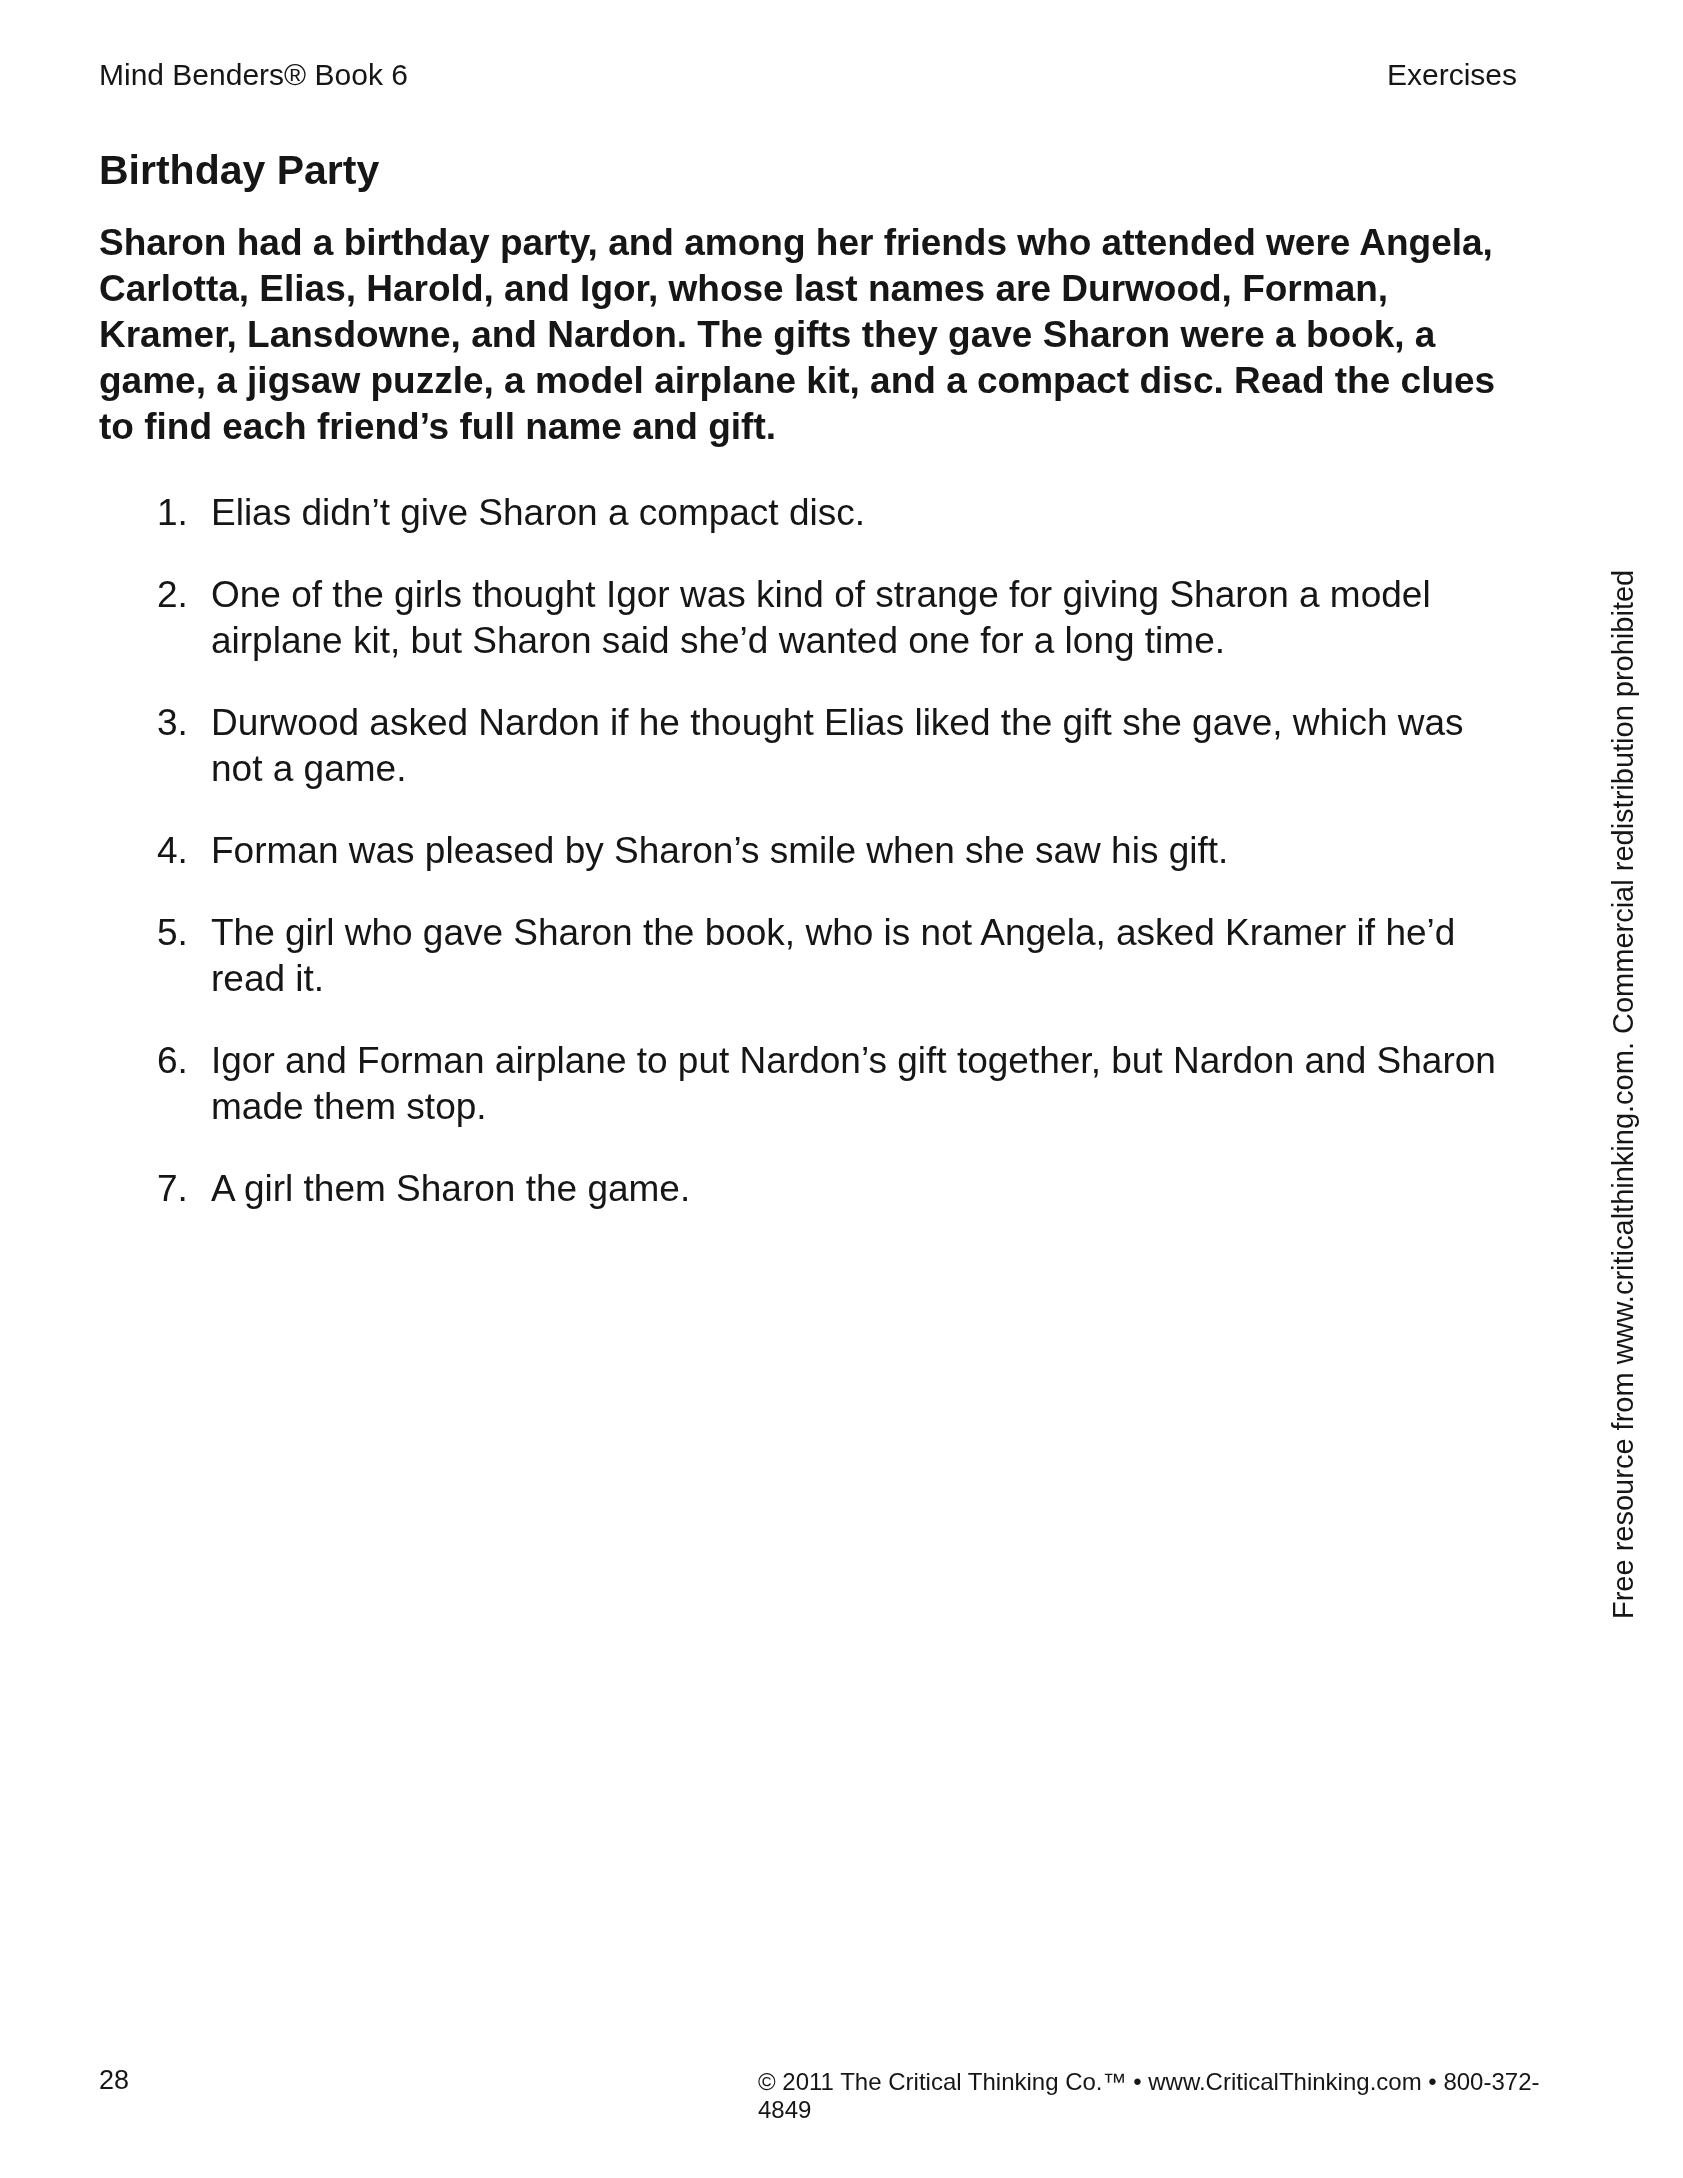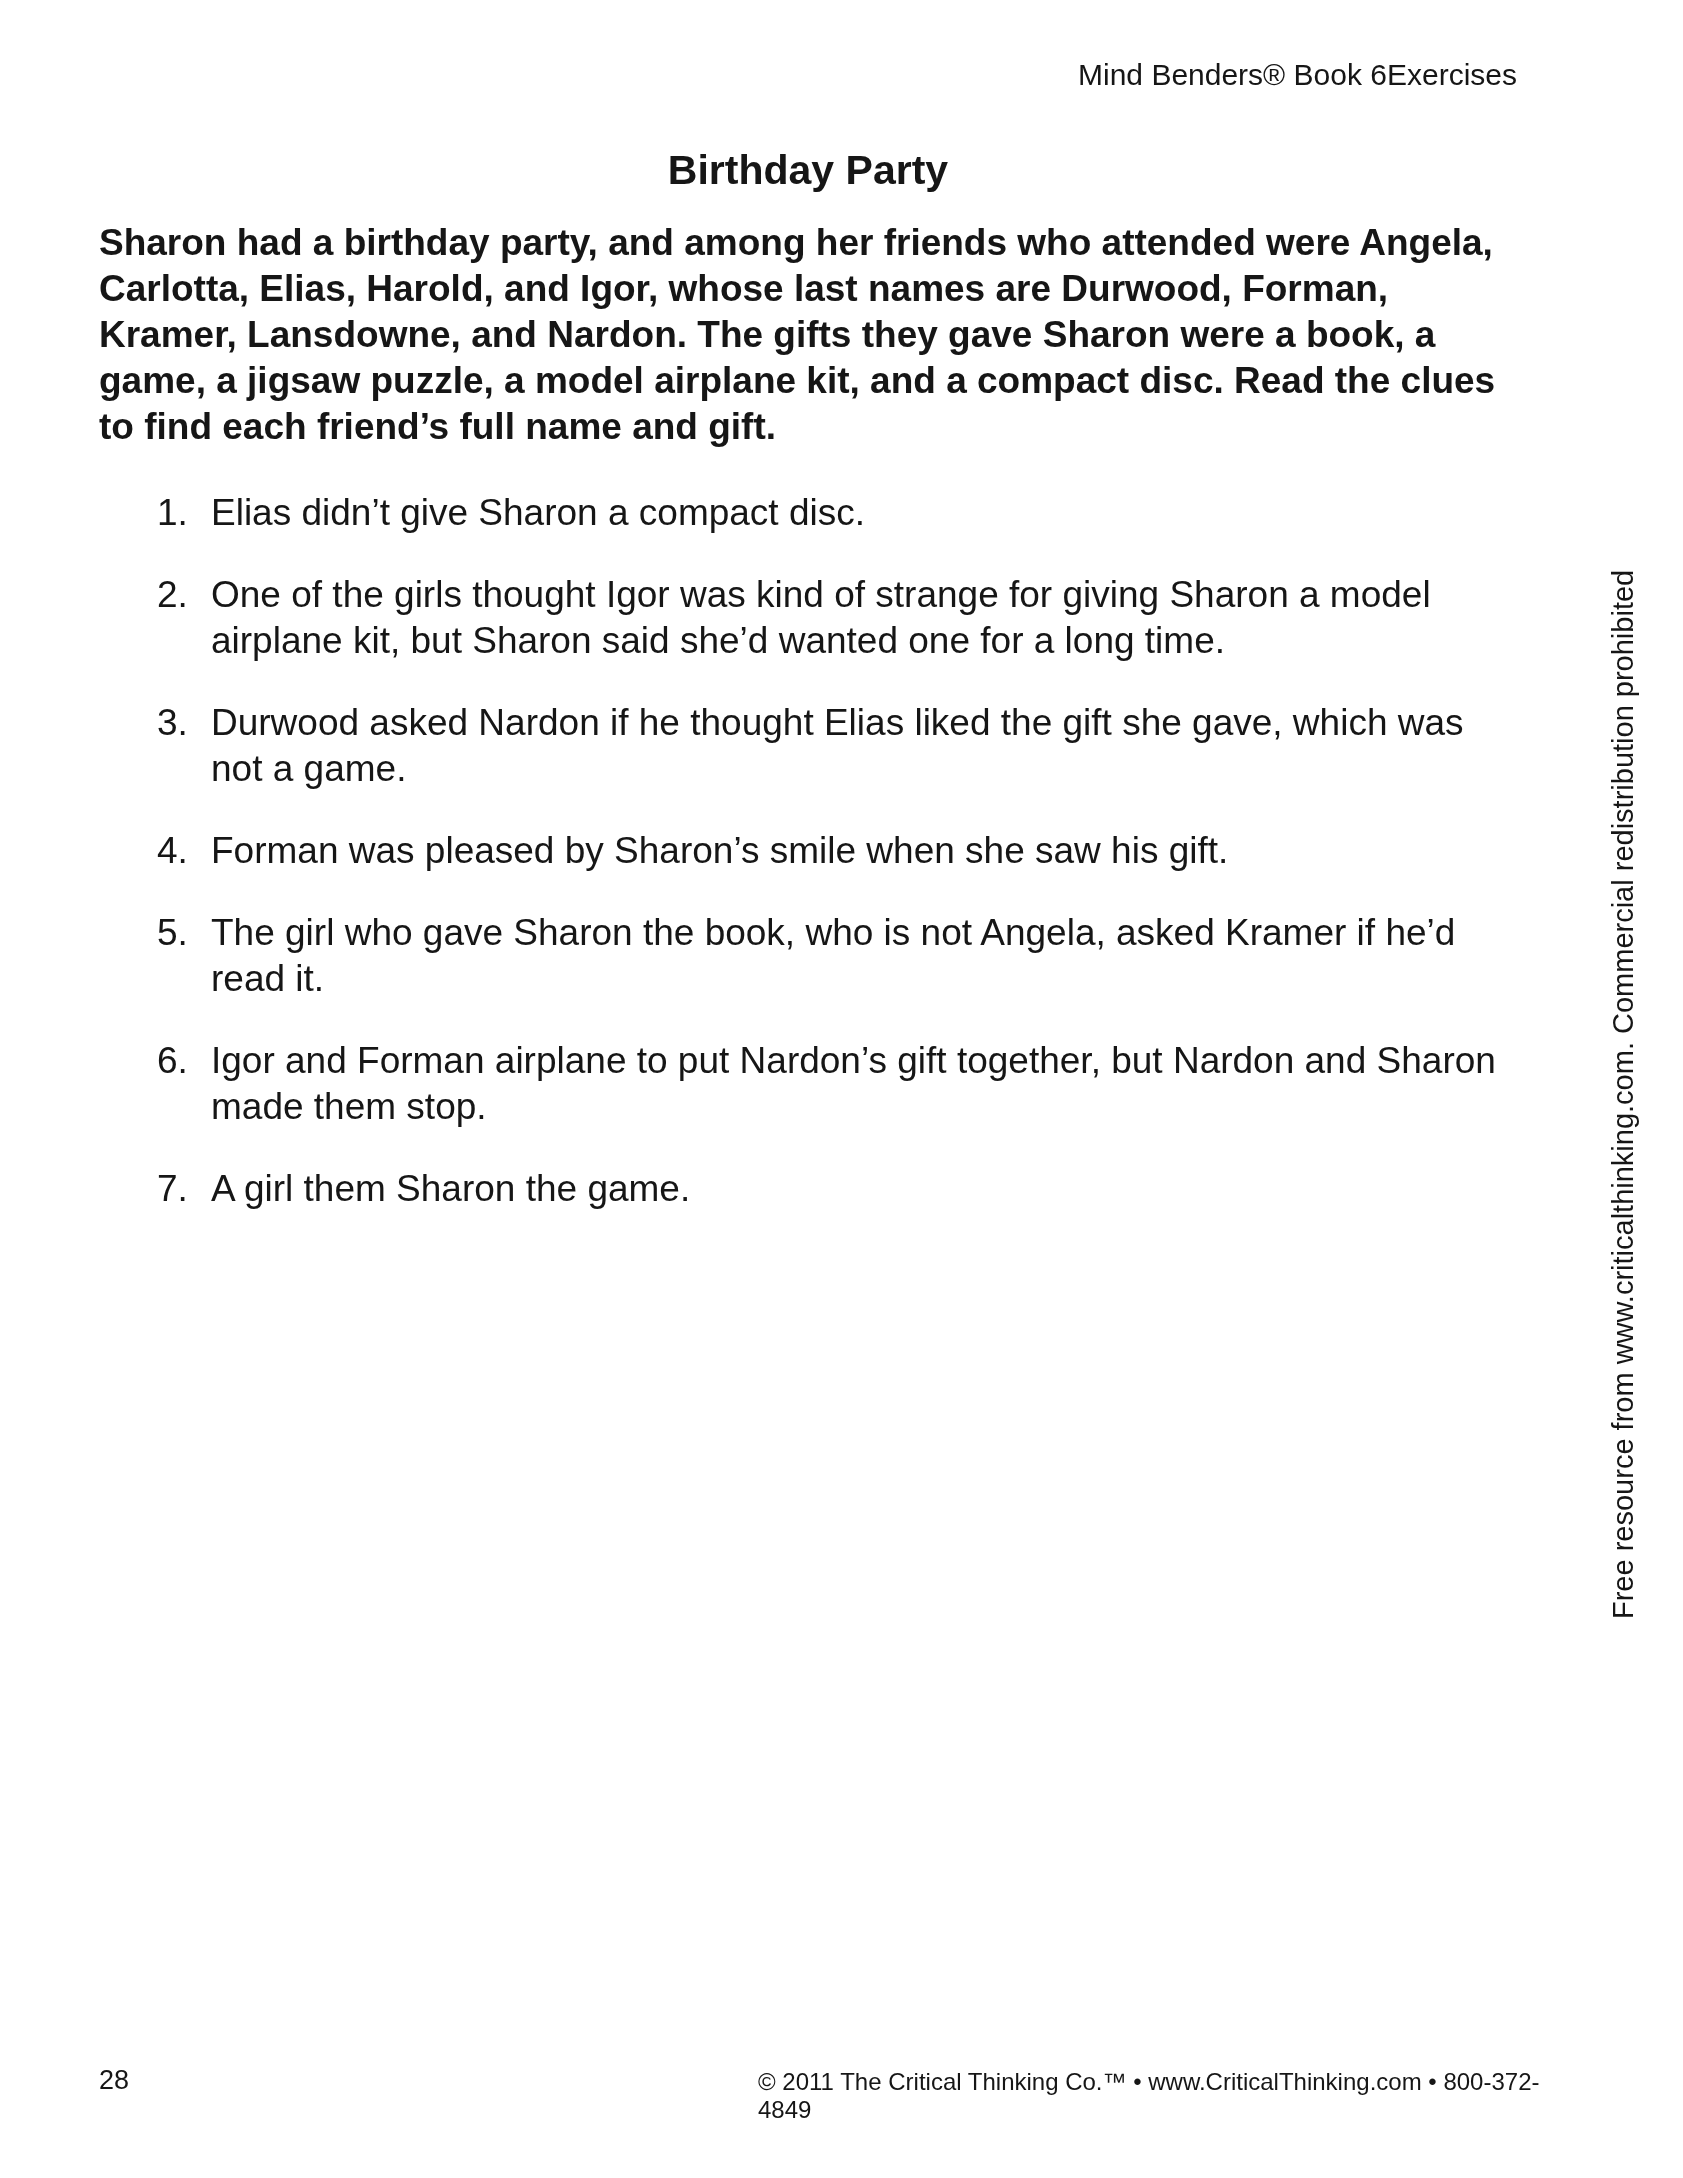--- a/index.html
+++ b/index.html
@@ -13,28 +13,27 @@
     overflow: hidden;
   }
   .content {
     position: absolute;
     left: 99px;
     top: 57px;
     width: 1418px;
   }
   .header {
     display: flex;
-    justify-content: flex-end;
+    justify-content: space-between;
     align-items: baseline;
     font-size: 30px;
     line-height: 36px;
   }
   .page-title {
     margin: 53px 0 0 0;
-    text-align: center;
     font-size: 41px;
     font-weight: bold;
     line-height: 48px;
   }
   .intro {
     margin: 26px 0 0 0;
     font-size: 37px;
     line-height: 46px;
     font-weight: bold;
   }

